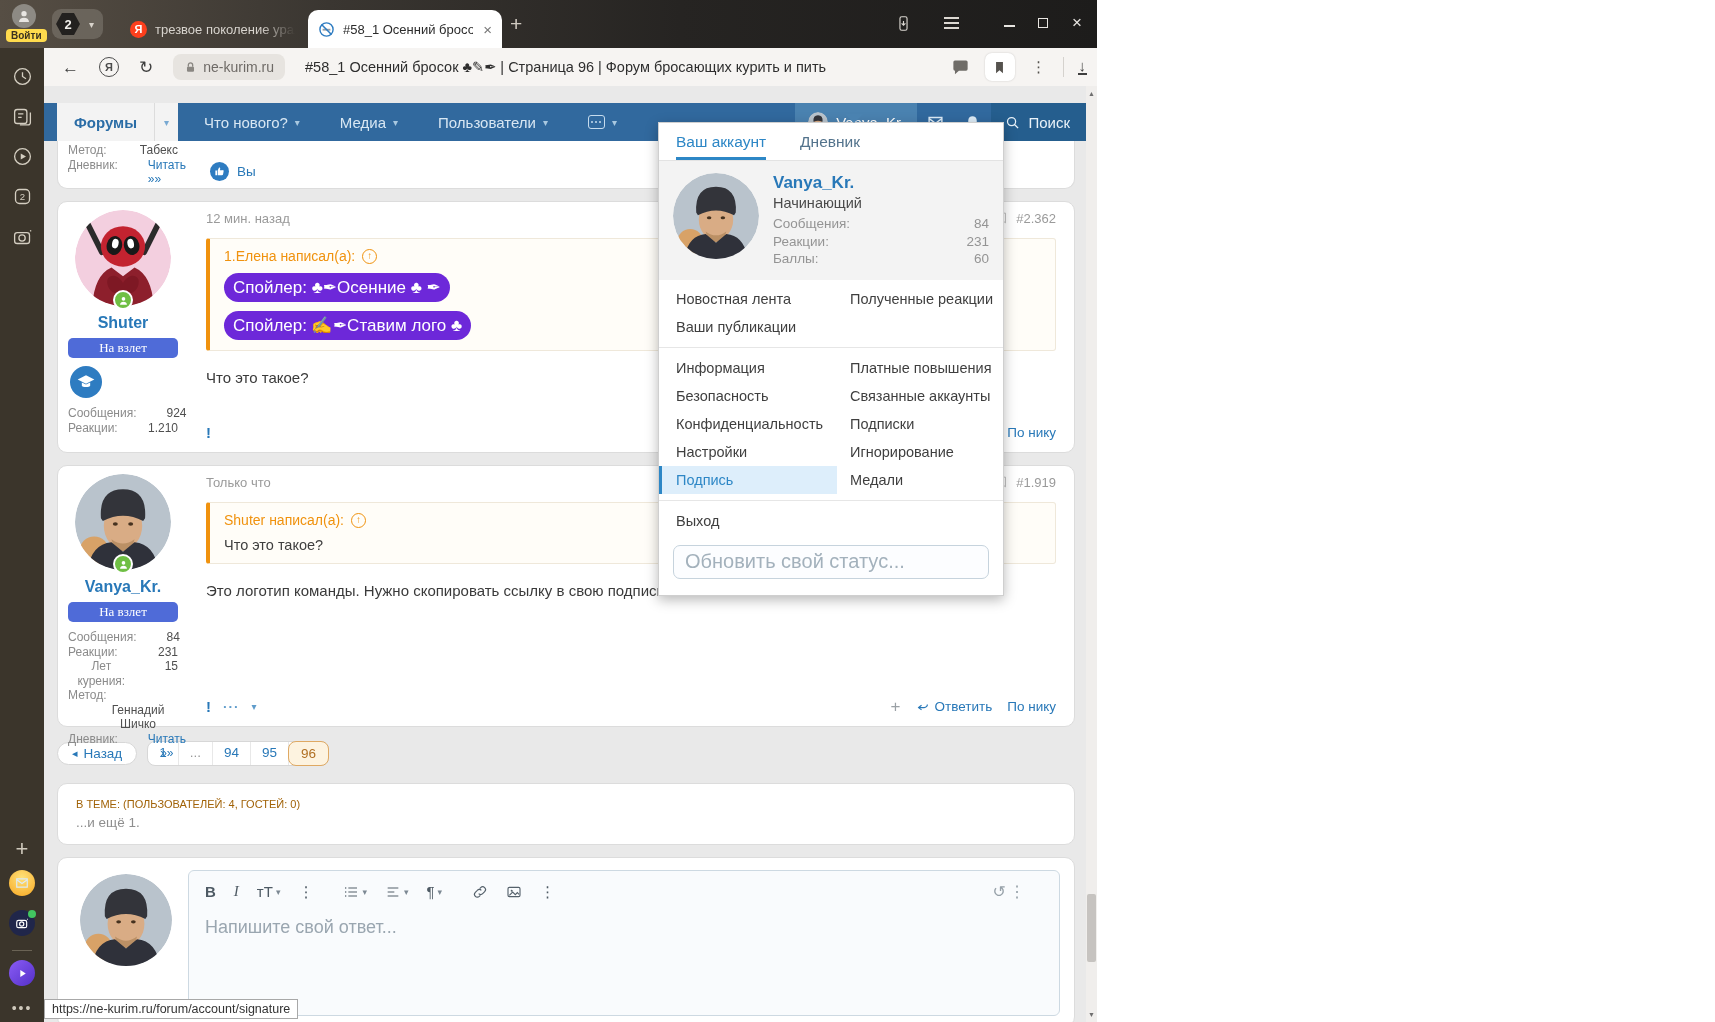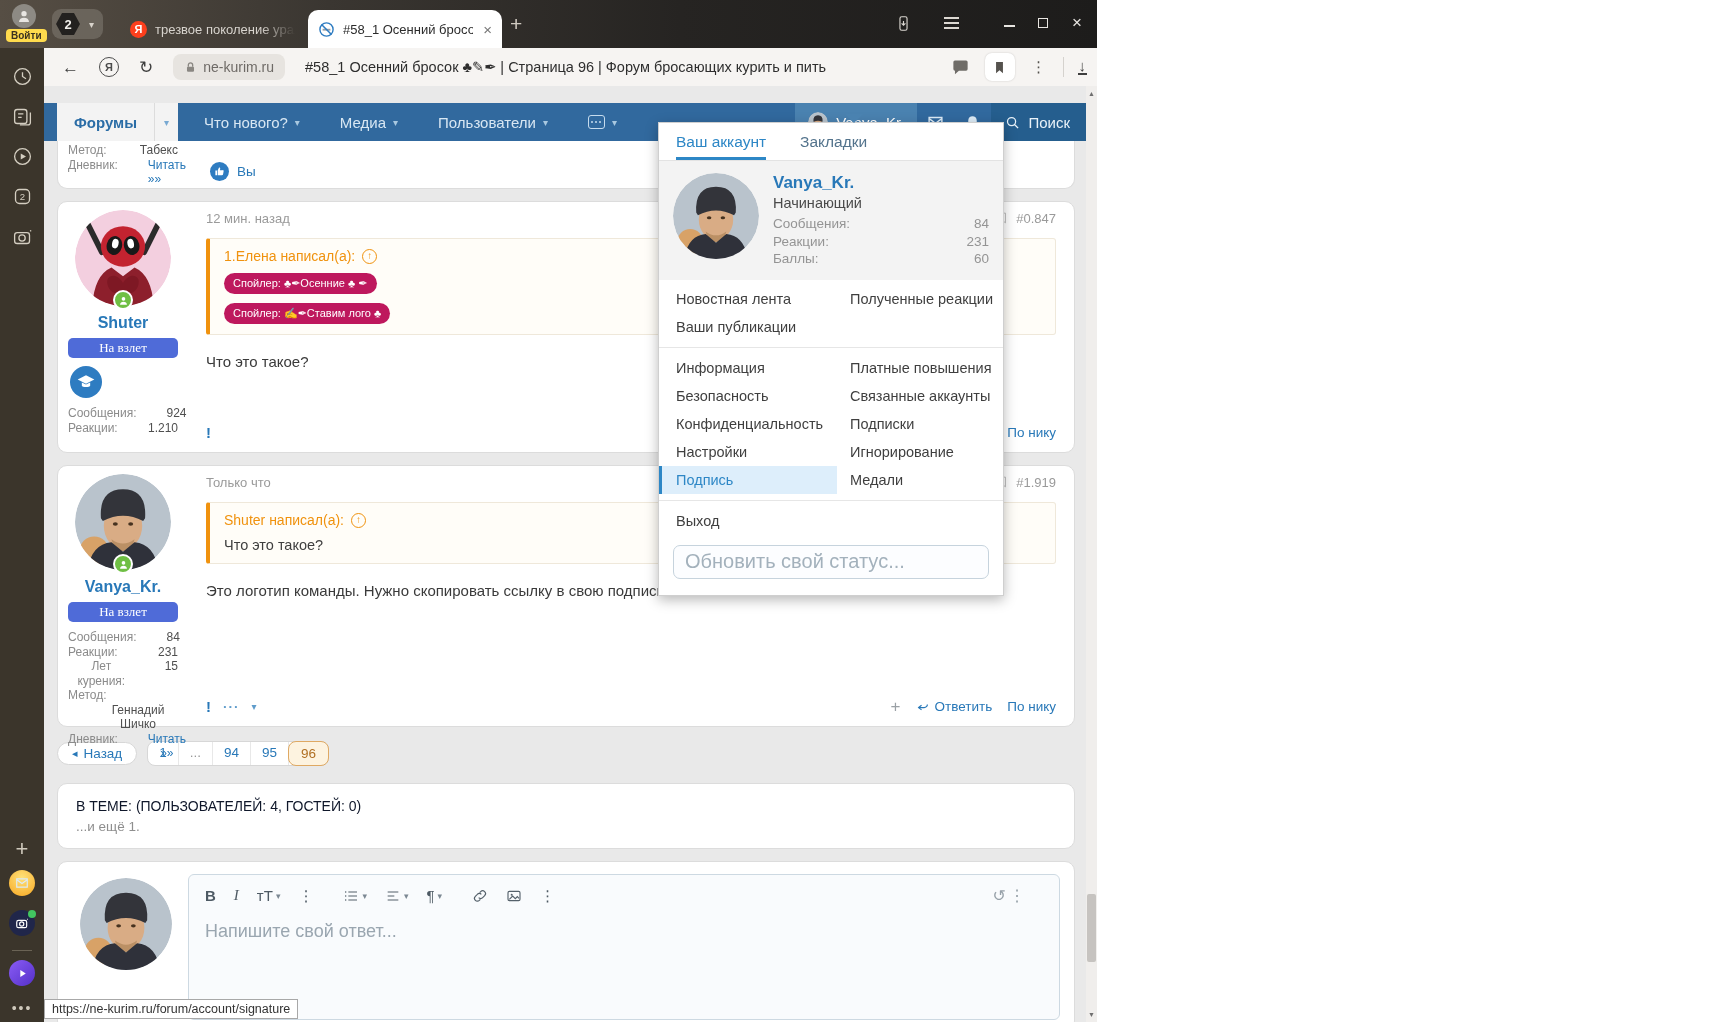--- a/index.html
+++ b/index.html
@@ -98,21 +98,21 @@
   .mini-rows { font-size:12px; text-align:left; padding-top:2px; }
 
   .postbody { flex:1; padding:8px 18px 12px; position:relative; }
   .p-head { display:flex; justify-content:space-between; align-items:center; color:#9a9a9a; font-size:13px; }
   .p-meta { display:flex; align-items:center; gap:7px; }
   .p-meta svg { width:13px; height:16px; stroke:#b3b3b3; fill:none; stroke-width:1.5; }
   .quote { margin-top:12px; border:1px solid #efe8da; border-left:4px solid #f0920e; background:#fffdf8; padding:9px 14px 10px; border-radius:3px; }
   .q-head { color:#f0920e; font-size:14px; display:flex; align-items:center; gap:7px; }
   .q-arrow { width:15px; height:15px; border:1.3px solid #f0920e; border-radius:50%; font-size:10px; line-height:12px; text-align:center; color:#f0920e; }
   .q-body { margin-top:9px; color:#3e3e3e; font-size:14.5px; }
-  .spoiler { display:table; margin-top:9px; background:#be185d; color:#fff; border-radius:15px; padding:4px 9px; font-size:11px; }
+  .spoiler { display:table; margin-top:9px; background:#6d28d9; color:#fff; border-radius:15px; padding:4px 9px; font-size:17px; }
   .p-msg { margin-top:18px; color:#3a3a3a; font-size:15px; }
   .p-foot { position:absolute; left:18px; right:18px; bottom:11px; display:flex; align-items:center; gap:12px; font-size:13.5px; }
   .p-report { color:#2878b8; font-weight:bold; font-size:15px; }
   .p-dots { color:#5f9ccb; letter-spacing:1px; font-weight:bold; }
   .p-chev { color:#5f9ccb; font-size:10px; }
   .p-actions { margin-left:auto; display:flex; align-items:center; gap:15px; color:#2878b8; }
   .p-plus { color:#9aa0a5; font-size:17px; line-height:1; }
   .p-reply { display:flex; align-items:center; gap:5px; color:#2878b8; }
   .p-reply svg { width:14px; height:14px; stroke:#2878b8; fill:none; stroke-width:2; }
   .reaction { margin:13px 0 0 4px; display:flex; align-items:center; gap:8px; color:#2878b8; font-size:13.5px; }
@@ -121,21 +121,21 @@
 
   .pagi { display:flex; align-items:center; gap:10px; margin:14px 0 17px; }
   .pg-back { background:#fff; border:1px solid #d7d7d7; border-radius:15px; color:#2878b8; padding:3px 14px; font-size:13.5px; display:flex; align-items:center; gap:6px; }
   .pg-back .arr { font-size:11px; }
   .pg-group { display:flex; background:#fff; border:1px solid #d7d7d7; border-radius:8px; }
   .pg { padding:3px 11px; color:#2878b8; border-right:1px solid #e8e8e8; font-size:13.5px; }
   .pg.dots { color:#999; }
   .pg.cur { background:#fdf3e0; border:1px solid #dfa963; color:#b06f23; border-radius:8px; margin:-1px; padding:4px 12px; }
 
   .card.topic { display:block; padding:14px 18px; }
-  .t-title { color:#0f172a; font-size:14px; }
+  .t-title { color:#a16207; font-size:11px; }
   .t-users { margin-top:14px; color:#2878b8; font-size:14px; }
   .t-users .sep { color:#888; margin:0 4px; }
   .t-more { margin-top:5px; color:#8e8e8e; font-size:13.5px; }
 
   .card.editor { padding:12px 14px; align-items:flex-start; height:170px; overflow:hidden; margin-bottom:0; }
   .ed-av { width:92px; height:92px; border-radius:50%; overflow:hidden; flex:none; margin:4px 0 0 8px; }
   .ed-av svg { width:92px; height:92px; display:block; }
   .ed-box { flex:1; margin-left:16px; border:1px solid #cdd9e2; background:#f9fbfd; border-radius:6px; height:146px; }
   .ed-bar { display:flex; align-items:center; padding:11px 16px 4px; color:#4e5a64; font-size:15px; }
   .ed-bar > span { margin-right:18px; display:flex; align-items:center; gap:3px; }
@@ -527,21 +527,21 @@
               </div>
           </div>
         </div>
         <div class="postbody">
           <div class="p-head">
             <span class="p-time">12 мин. назад</span>
             <span class="p-meta">
               <svg>
                   <use href="#sym-bm-outline"></use>
                 </svg>
-              <span>#0.847</span>
+              <span>#2.362</span>
             </span>
           </div>
           <div class="quote">
             <div class="q-head">
               <span>1.Елена написал(а):</span>
               <span class="q-arrow">↑</span>
             </div>
             <span class="spoiler">Спойлер: ♣✒Осенние ♣ ✒</span>
             <span class="spoiler">Спойлер: ✍✒Ставим лого ♣</span>
           </div>
@@ -714,21 +714,21 @@
   <div class="vscroll">
     <span class="vs-up">▲</span>
     <span class="vs-thumb"></span>
     <span class="vs-down">▼</span>
   </div>
 
   <div class="chip-notch"></div>
   <div class="dropdown">
     <div class="dd-tabs">
       <span class="dd-tab on">Ваш аккаунт</span>
-      <span class="dd-tab">Закладки</span>
+      <span class="dd-tab">Дневник</span>
     </div>
     <div class="dd-head">
       <span class="dd-ava">
           <svg>
             <use href="#sym-vanya"></use>
           </svg>
         </span>
       <div class="dd-info">
         <div class="dd-name">Vanya_Kr.</div>
         <div class="dd-rank">Начинающий</div>

